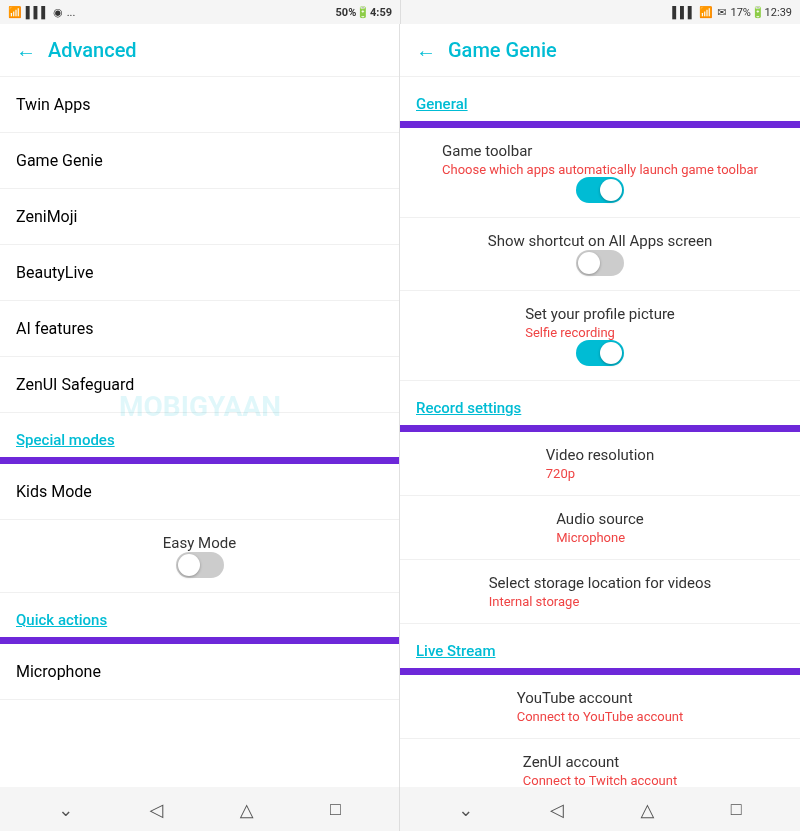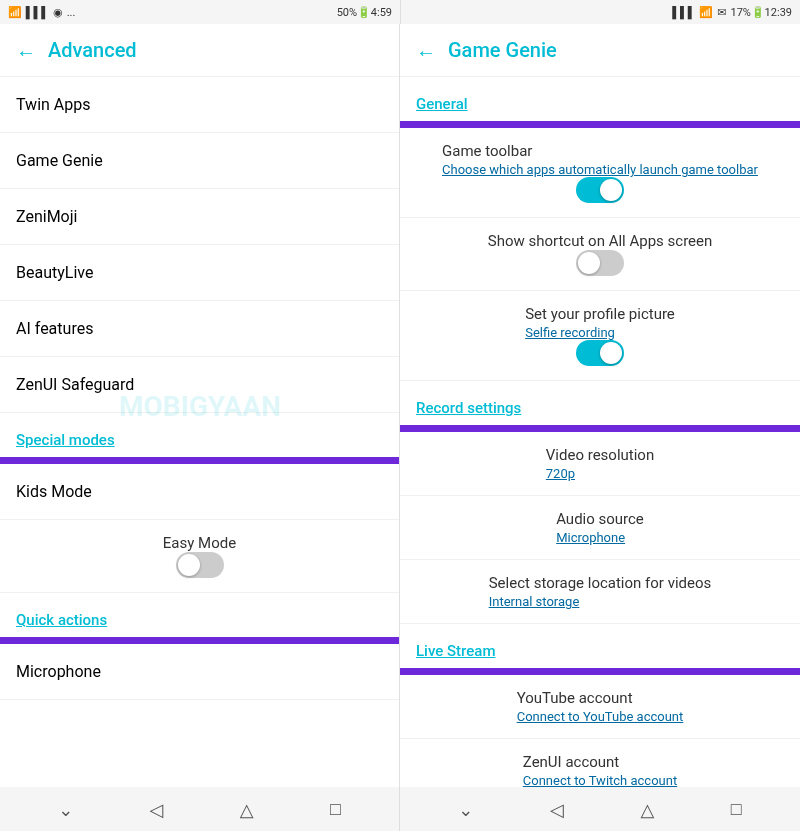--- a/index.html
+++ b/index.html
@@ -146,23 +146,22 @@
     .settings-row-content {
       flex: 1;
     }
     .settings-row-title {
       font-size: 15px;
       color: #333;
       font-weight: 400;
     }
     .settings-row-subtitle {
       font-size: 13px;
-      color: #0369a1;
+      color: #ef4444;
       margin-top: 2px;
-      text-decoration: underline;
     }
 
     
     .nav-bar {
       display: flex;
       width: 100%;
       height: 44px;
       background: #f5f5f5;
     }
     .nav-bar-left, .nav-bar-right {
@@ -204,21 +203,21 @@
   </style>
 </head>
 <body>
 
 <div class="status-bar">
   <div class="status-bar-left">
     <span>📶</span>
     <span>▌▌▌</span>
     <span>◉</span>
     <span>...</span>
-    <span style="margin-left:auto;">50%🔋4:59</span>
+    <span style="margin-left:auto;font-weight:bold;">50%🔋4:59</span>
   </div>
   <div class="status-bar-right">
     <span>▌▌▌</span>
     <span>📶</span>
     <span>✉</span>
     <span>17%🔋12:39</span>
   </div>
 </div>
 
 <div class="panels-wrapper">

